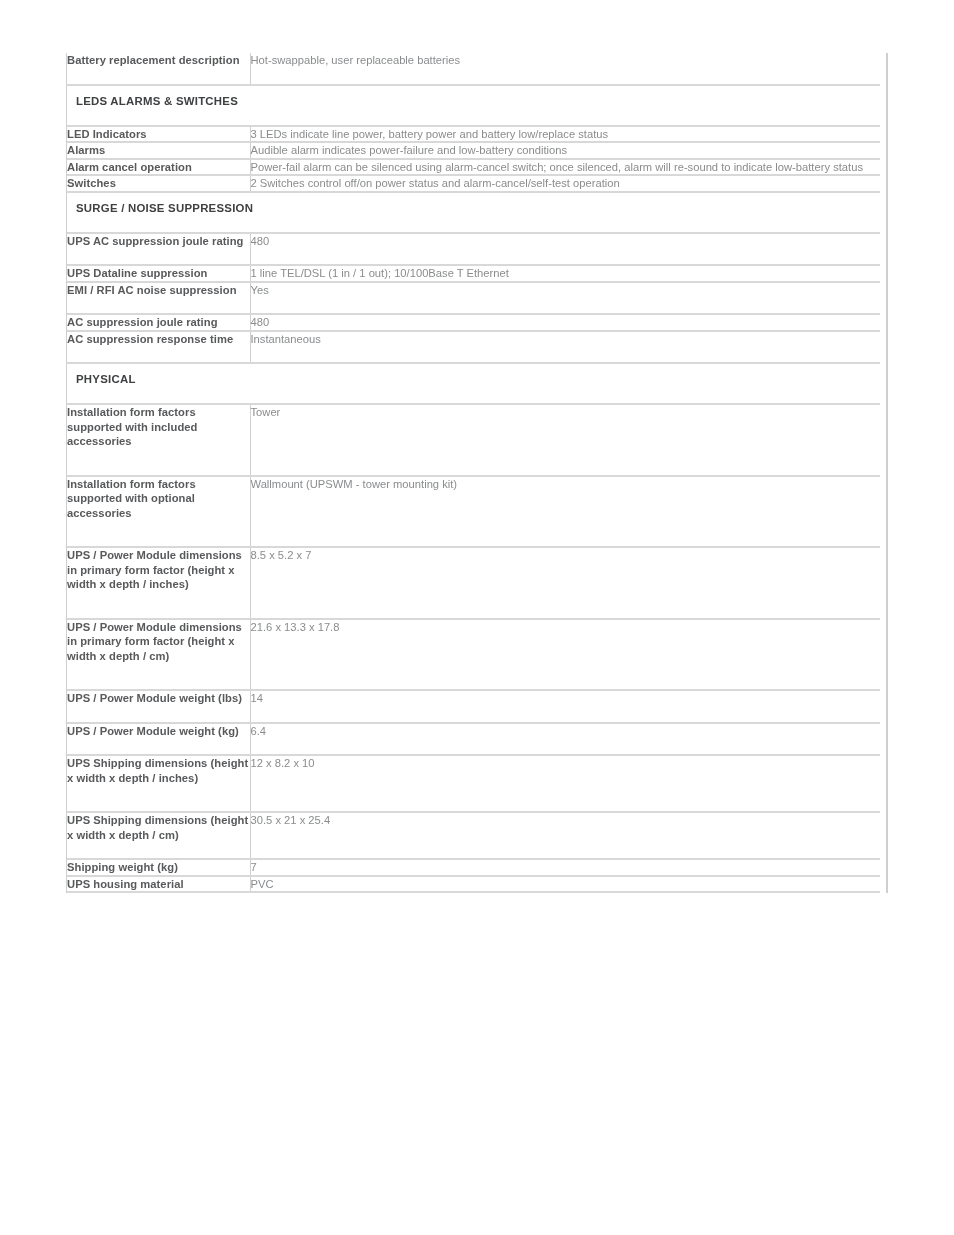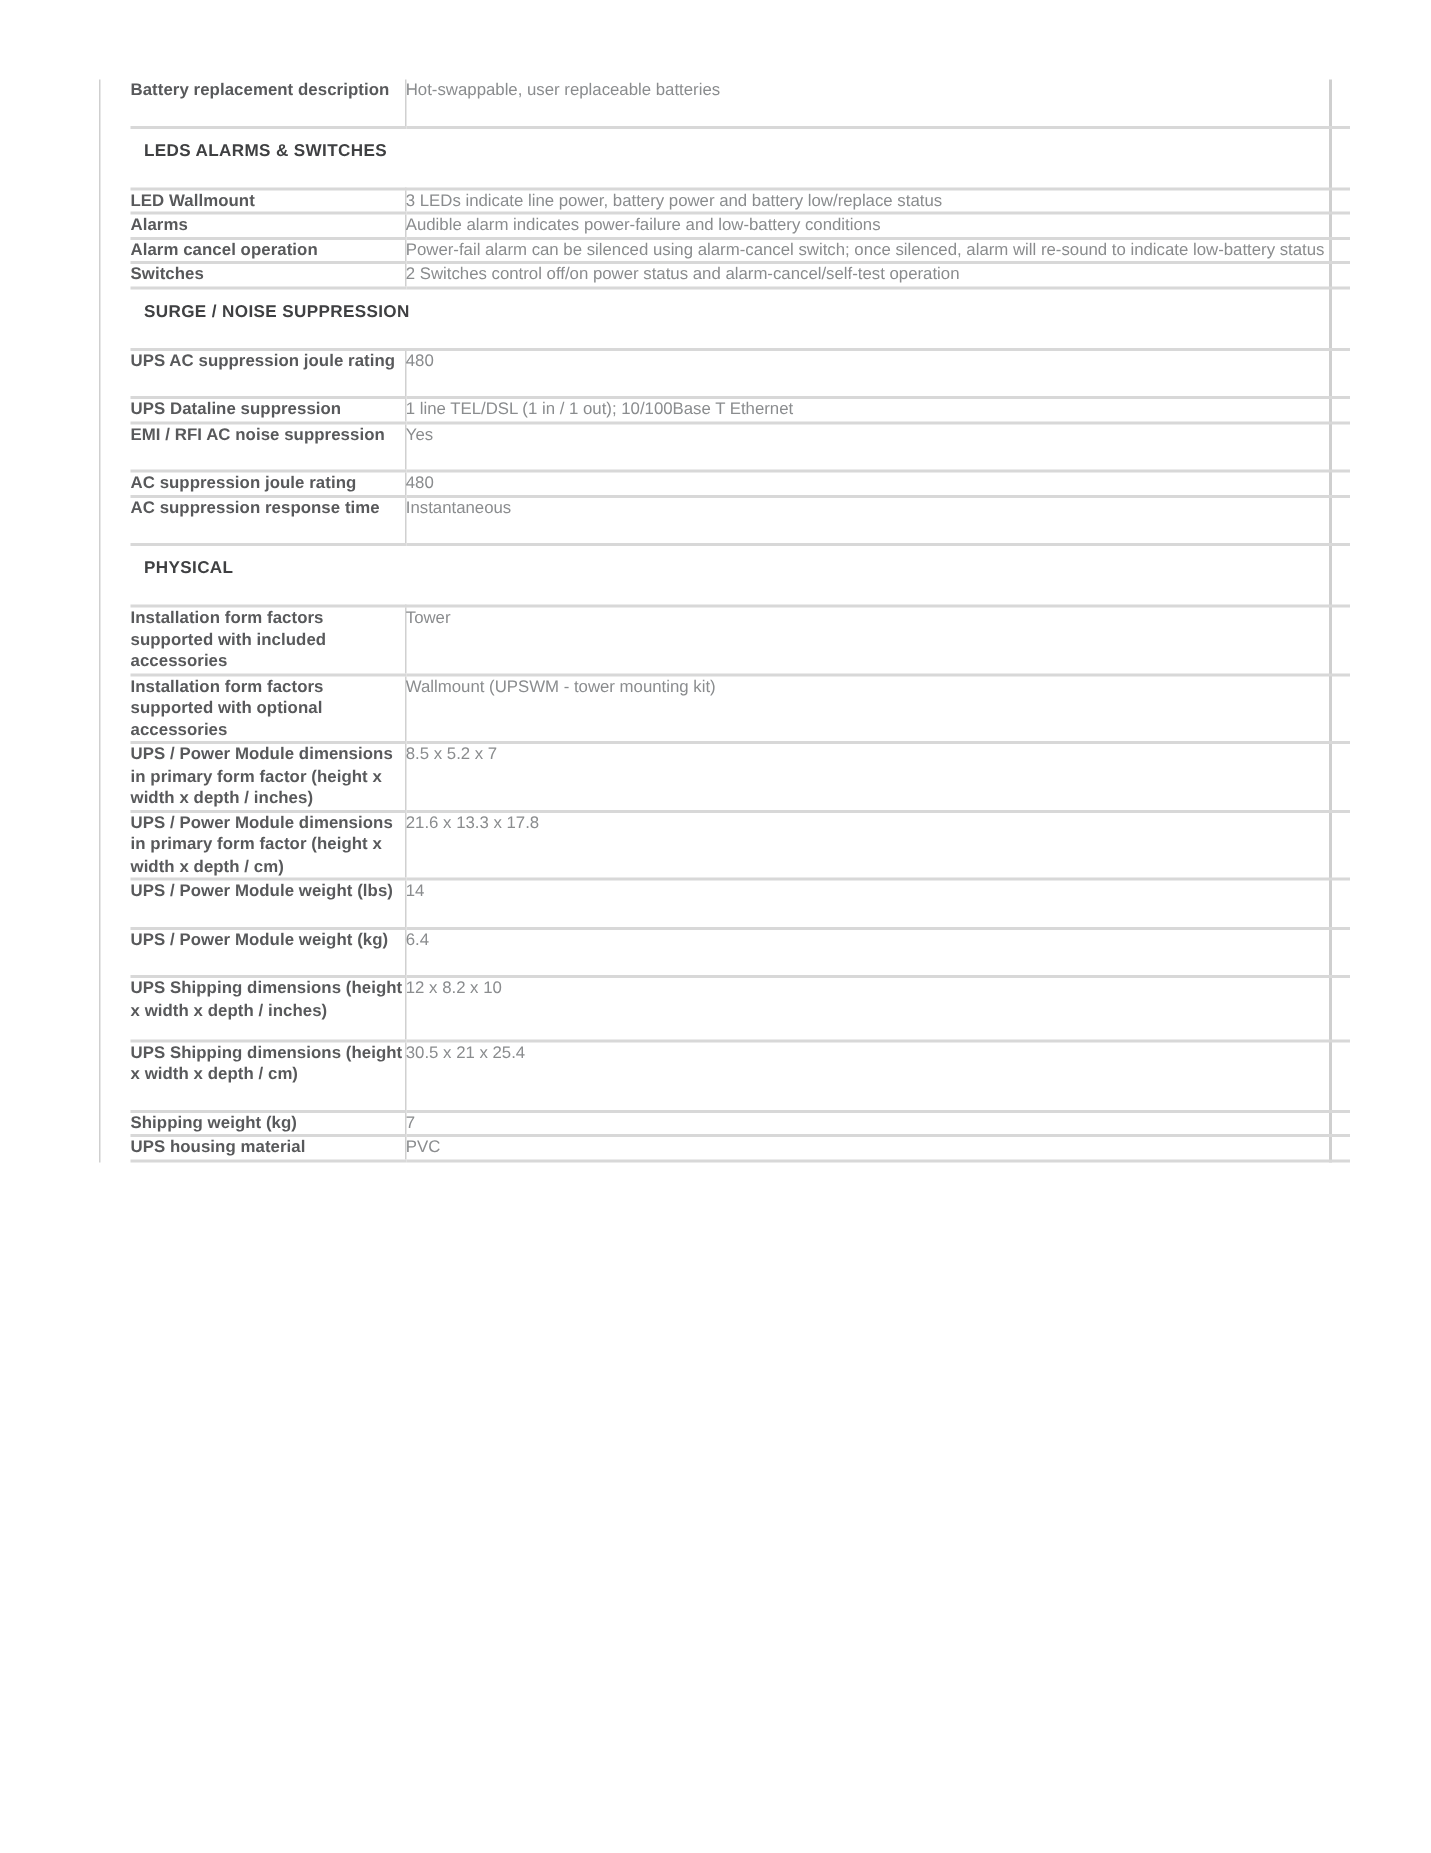--- a/index.html
+++ b/index.html
@@ -30,21 +30,21 @@
     width: 822px;
     border-left: 1px solid #cfcfcf;
     border-right: 2px solid #cfcfcf;
     box-sizing: border-box;
   }
 
   table.spec {
     border-collapse: collapse;
     table-layout: fixed;
     width: 813px;
-    margin-left: 20px;
+    margin-left: 0;
     font-size: 11.2px;
   }
 
   table.spec td {
     vertical-align: top;
     padding: 0;
   }
 
   
   td.label {
@@ -75,21 +75,21 @@
     font-weight: bold;
     color: #3f4042;
     font-size: 11.4px;
     letter-spacing: 0.25px;
     border-bottom: 2px solid #d8d8d8;
     border-top: 0;
     line-height: 14px;
   }
 
   
-  td.label.pad-xl { }
+  td.label.pad-xl { padding-bottom: 26px; }
   td.value.pad-xl { padding-bottom: 26px; }
   td.label.pad-l  { padding-bottom: 16px; }
   td.value.pad-l  { padding-bottom: 16px; }
 
   
   tr.first td { border-top: 0; }
 </style>
 </head>
 <body>
 
@@ -98,21 +98,21 @@
     <table class="spec">
       <tbody id="spec-body">
           <tr class="first">
             <td class="label pad-l">Battery replacement description</td>
             <td class="value pad-l">Hot-swappable, user replaceable batteries</td>
           </tr>
           <tr class="section">
             <td class="section-head" colspan="2">LEDS ALARMS &amp; SWITCHES</td>
           </tr>
           <tr>
-            <td class="label">LED Wallmount</td>
+            <td class="label">LED Indicators</td>
             <td class="value">3 LEDs indicate line power, battery power and battery low/replace status</td>
           </tr>
           <tr>
             <td class="label">Alarms</td>
             <td class="value">Audible alarm indicates power-failure and low-battery conditions</td>
           </tr>
           <tr>
             <td class="label">Alarm cancel operation</td>
             <td class="value">Power-fail alarm can be silenced using alarm-cancel switch; once silenced, alarm will re-sound to indicate low-battery status</td>
           </tr>

